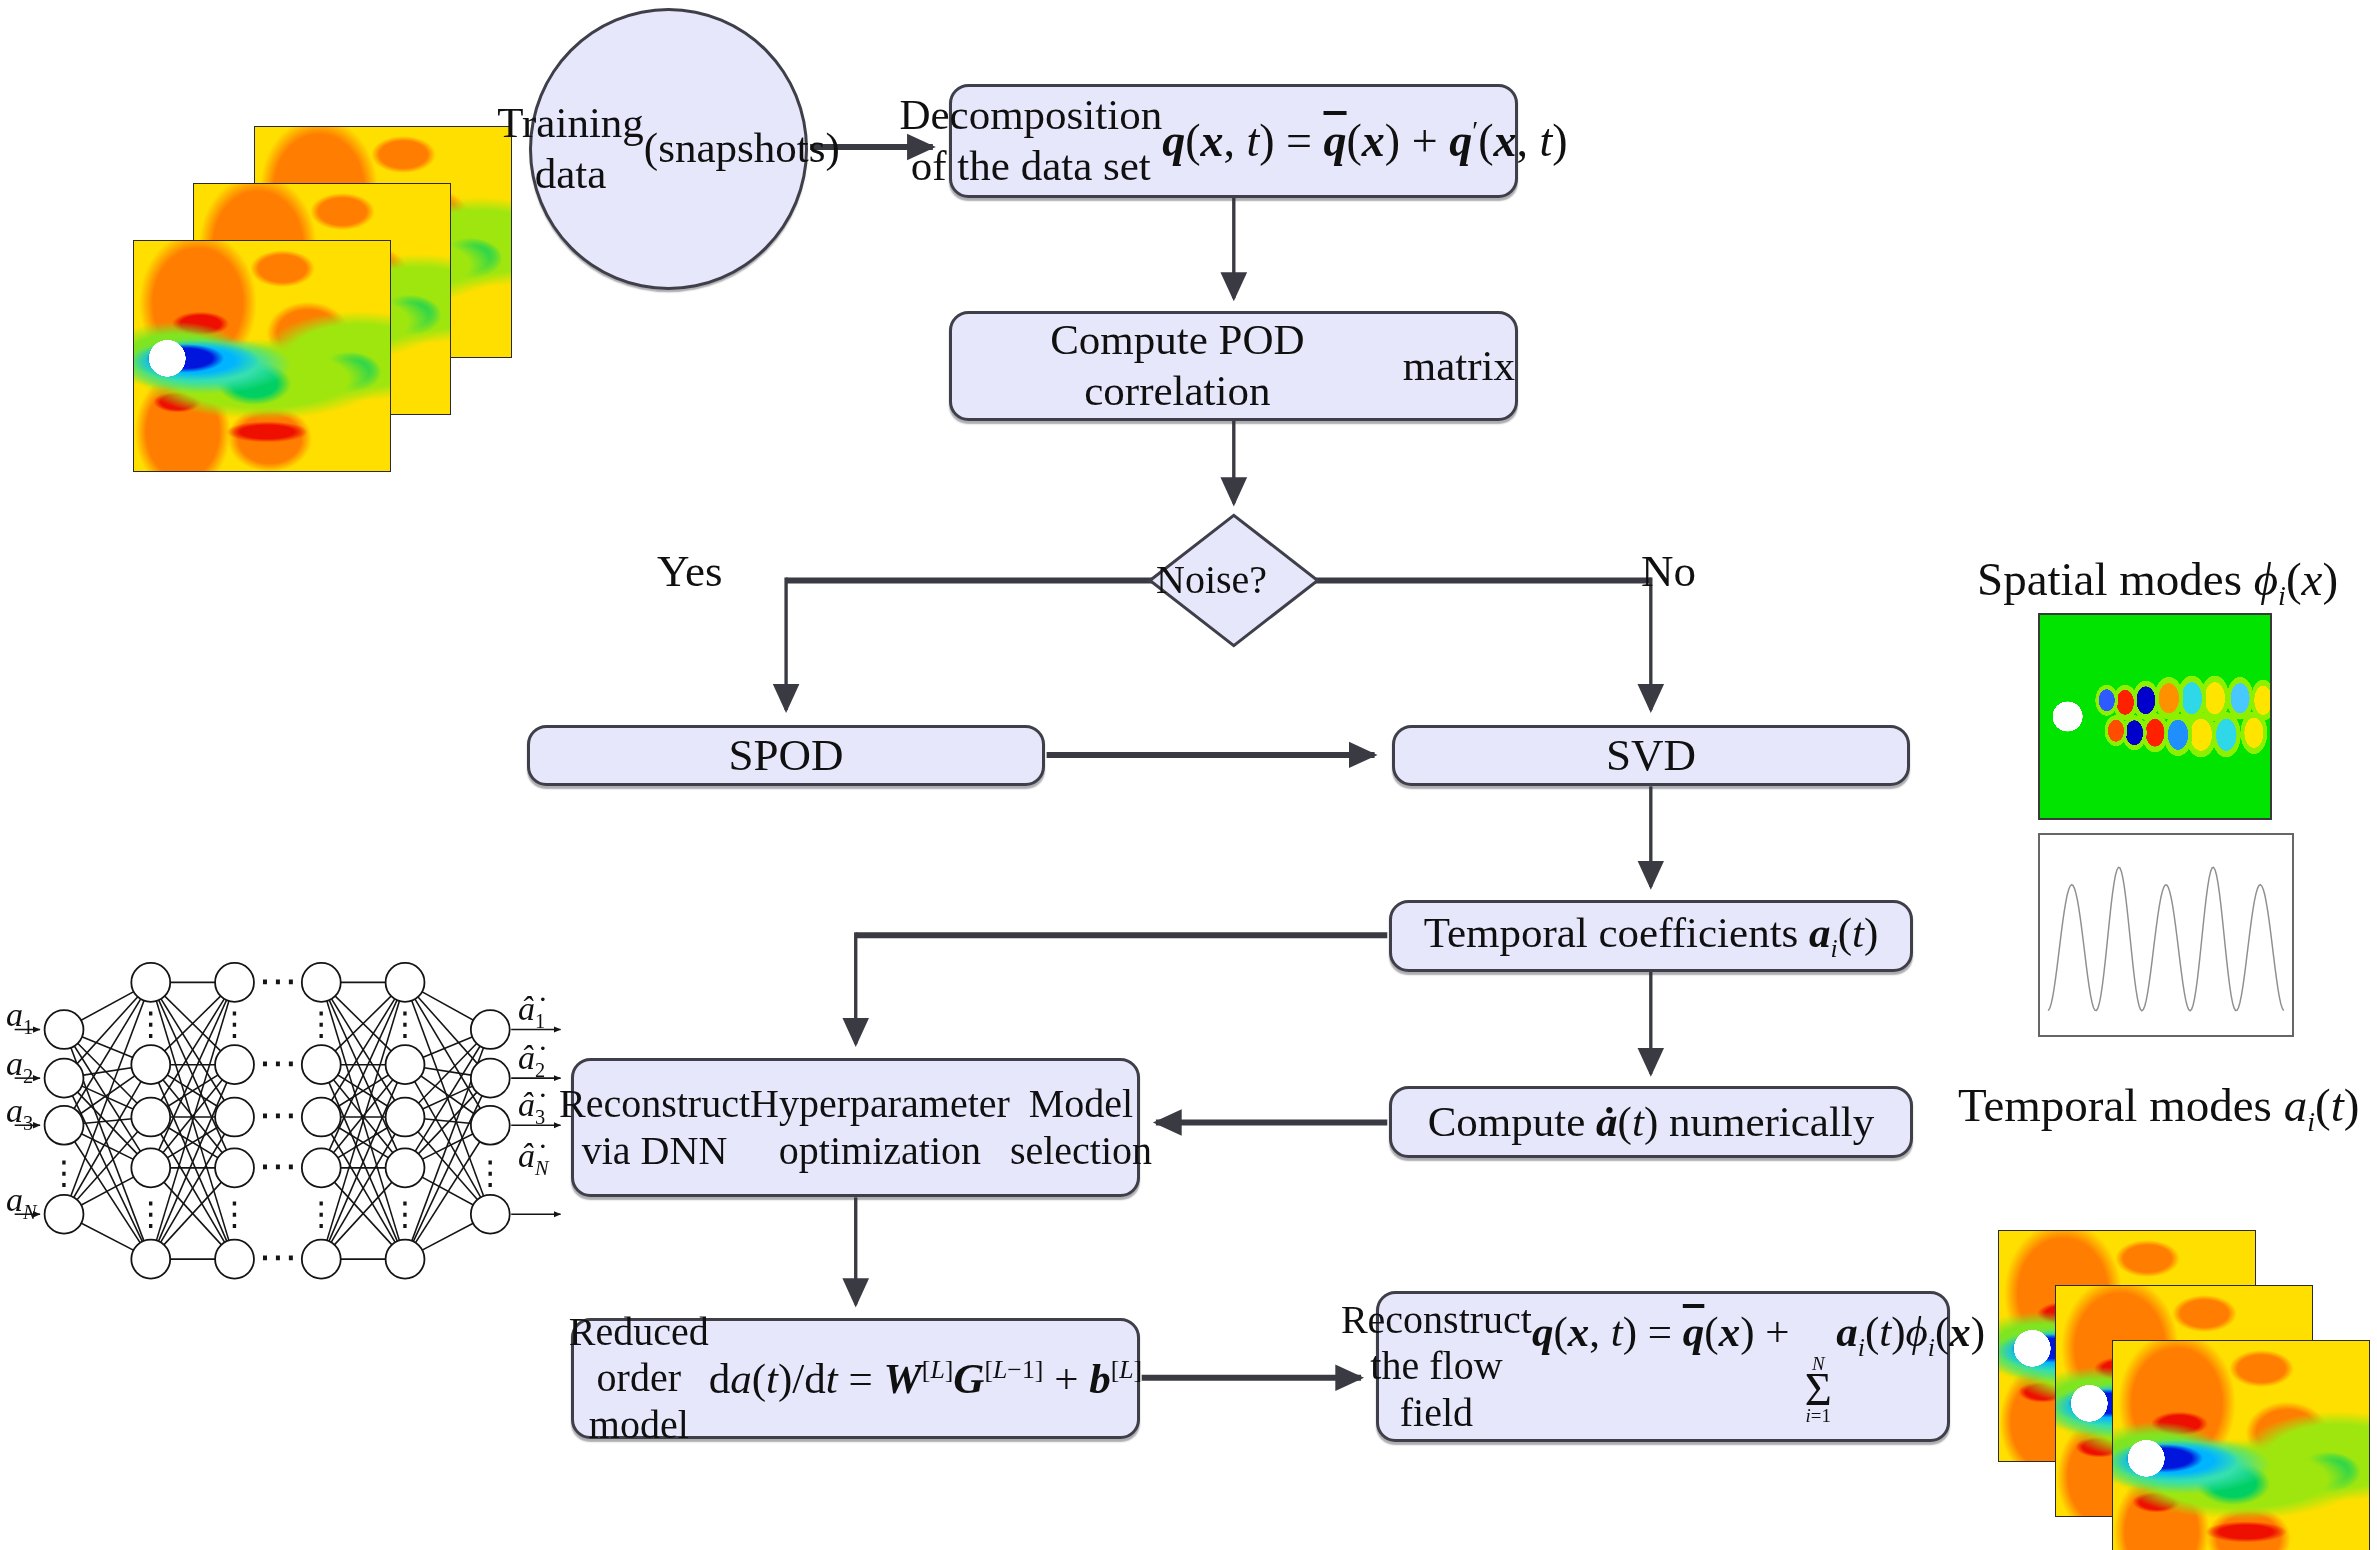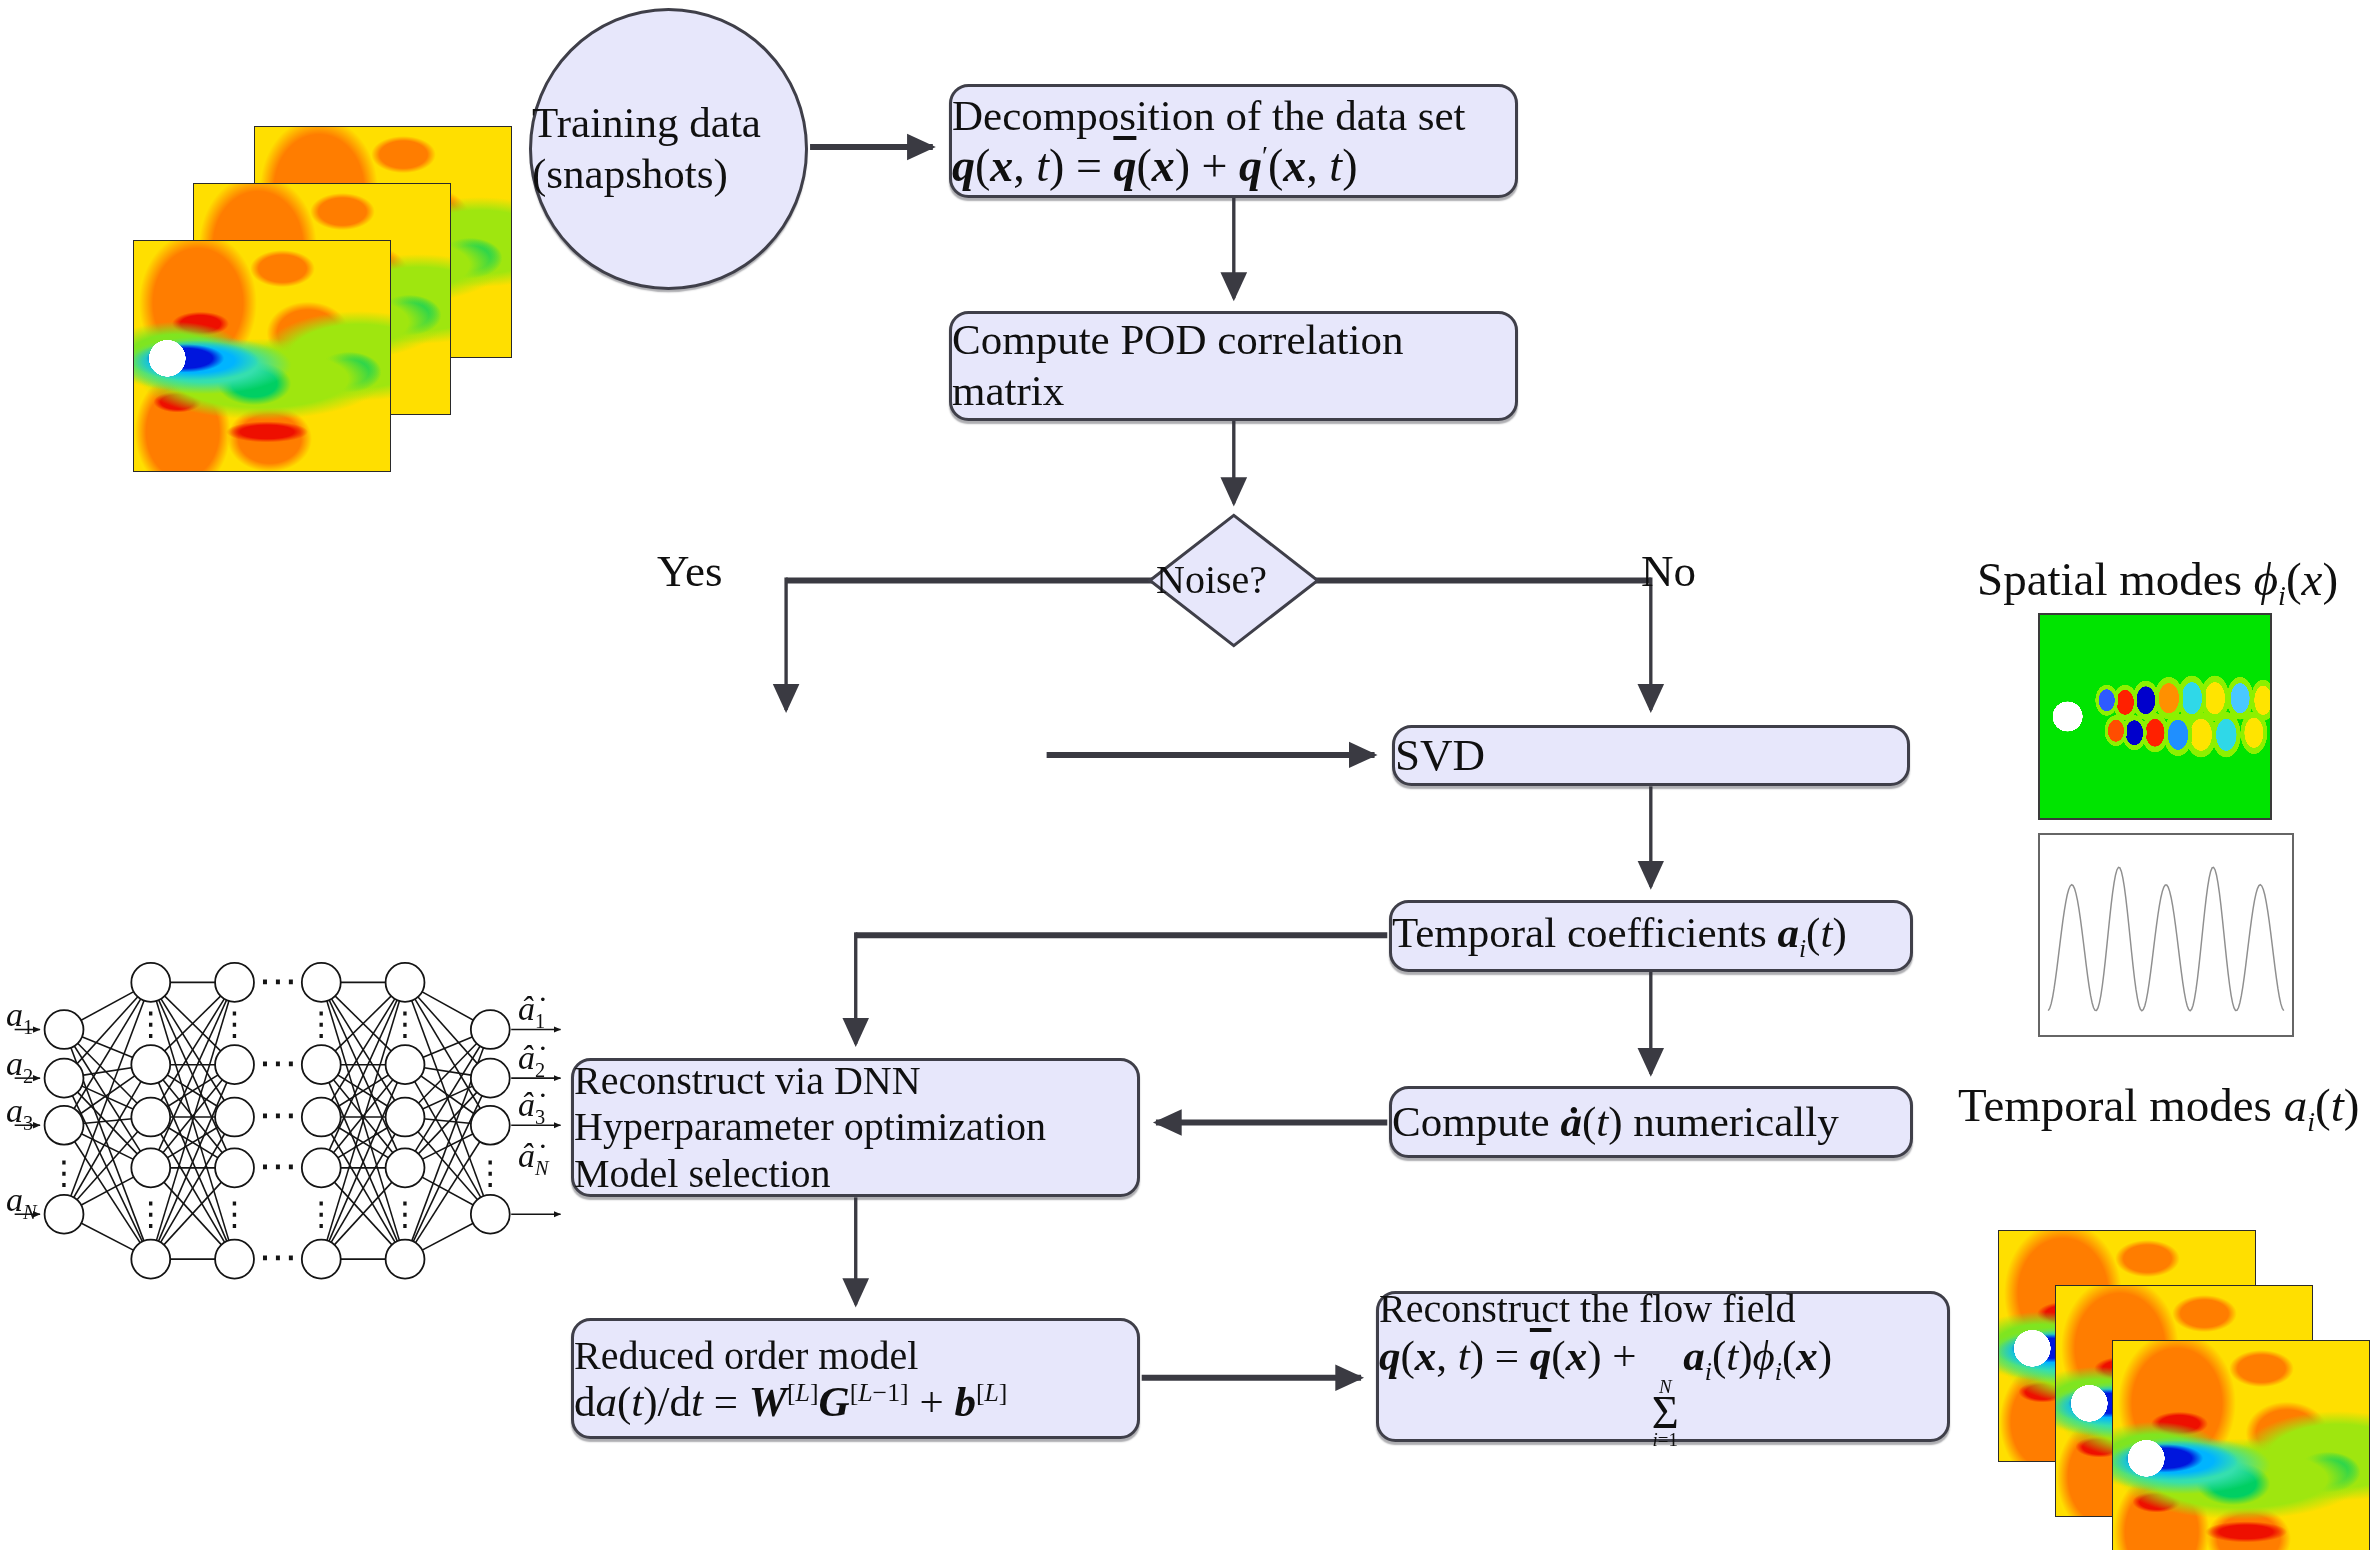--- a/index.html
+++ b/index.html
@@ -3,21 +3,21 @@
 <meta charset="utf-8">
 <style>
   html,body{margin:0;padding:0;background:#fff}
   #canvas{position:relative;width:2377px;height:1551px;background:#ffffff;overflow:hidden;
           font-family:"Liberation Serif","DejaVu Serif",serif;color:#101010}
   .abs{position:absolute}
   svg.overlay{position:absolute;left:0;top:0;z-index:1}
   .thick{stroke:#3a3a42;stroke-width:8;fill:none}
   .thin{stroke:#3a3a42;stroke-width:4.5;fill:none}
   .node{position:absolute;z-index:2;box-sizing:border-box;background:#e7e7fb;border:3px solid #3f3f49;
-        border-radius:19.5px;display:flex;flex-direction:column;align-items:flex-start;justify-content:center;
+        border-radius:19.5px;display:flex;align-items:center;justify-content:center;
         text-align:center;box-shadow:0 3px 1.5px -0.7px rgba(50,50,60,.4)}
   .label{position:absolute;z-index:3;}
   .fs54{font-size:40px;line-height:1.16}
   .fs57{font-size:43px;line-height:1.18}
   .fs60{font-size:45px;line-height:1.1}
   .fs63{font-size:47px;line-height:1.1}
   .formula{font-size:46px;line-height:1.05;white-space:nowrap}
   sup,sub{font-size:60%}
   .ol{text-decoration:overline}
   .sum{display:inline-flex;flex-direction:column;align-items:center;vertical-align:-0.55em;line-height:.8;margin:0 4.5px}
@@ -115,20 +115,23 @@
 
   <div class="node" style="left:949px;top:311px;width:569px;height:110px">
     <div class="fs57">Compute POD correlation</div>
     <div class="fs57">matrix</div>
   </div>
 
   <div class="label fs54" style="left:1156px;top:557px;width:156px">Noise?</div>
   <div class="label fs60" style="left:657px;top:547px;width:120px">Yes</div>
   <div class="label fs60" style="left:1641px;top:547px;width:120px">No</div>
 
+  <div class="node" style="left:527px;top:725px;width:518px;height:61px">
+    <div class="fs60">SPOD</div>
+  </div>
 
   <div class="node" style="left:1392px;top:725px;width:518px;height:61px">
     <div class="fs60">SVD</div>
   </div>
 
   <div class="node" style="left:1389px;top:900px;width:524px;height:72px">
     <div class="fs57">Temporal coefficients <b><i>a</i></b><sub><i>i</i></sub>(<i>t</i>)</div>
   </div>
 
   <div class="node" style="left:1389px;top:1086px;width:524px;height:72px">

